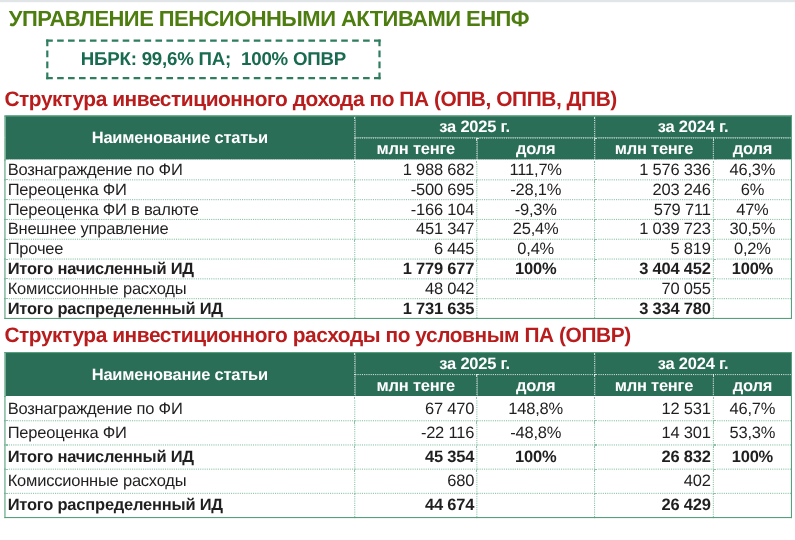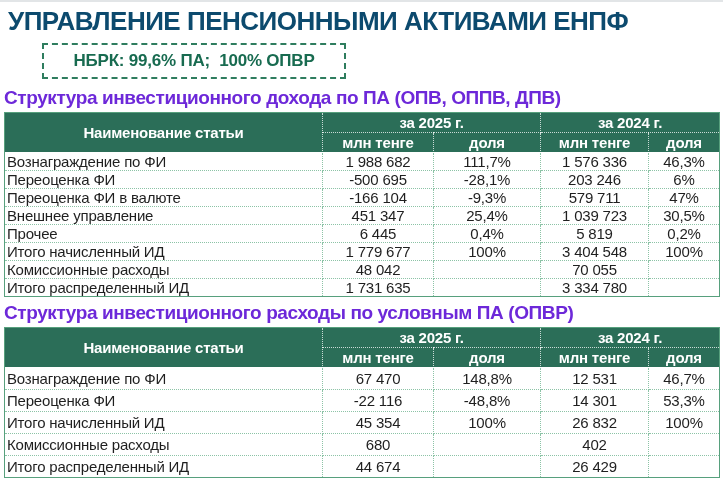--- a/index.html
+++ b/index.html
@@ -7,24 +7,24 @@
   body {
     width: 723px; height: 491px;
     background: #ffffff;
     font-family: "Liberation Sans", sans-serif;
     color: #1f1f1f;
     overflow: hidden;
     border-top: 2px solid #e2e5e7;
   }
   .page-title {
     margin: 5px 0 0 8px;
-    font-size: 26px;
+    font-size: 20px;
     font-weight: bold;
     letter-spacing: -0.5px;
-    color: #0c4a6e;
+    color: #4d7c0f;
     line-height: 1.15;
     white-space: nowrap;
   }
   .badges {
     display: flex;
     gap: 23px;
     margin: 6px 0 0 42px;
     flex-direction: column;
   }
   .badge {
@@ -37,21 +37,21 @@
     background: #ffffff;
     white-space: pre;
   }
   .badge-nbrk { width: 304px; }
   .badge-uip  { width: 273px; }
   .section-heading {
     margin: 9px 0 3px 4px;
     font-size: 19px;
     font-weight: bold;
     letter-spacing: -0.4px;
-    color: #6d28d9;
+    color: #b91c1c;
     line-height: 1.1;
     white-space: nowrap;
   }
   .section-heading.second { margin-top: 6px; }
   table.inv {
     border-collapse: collapse;
     table-layout: fixed;
     width: 715px;
     margin-left: 4px;
     border: 1px solid #57A07D;
@@ -74,23 +74,23 @@
     font-size: 15px;
     letter-spacing: -0.2px;
     padding: 0 2px;
     vertical-align: middle;
     white-space: nowrap;
     overflow: hidden;
   }
   table.t1 tbody td { height: 18px; }
   table.t2 tbody td { height: 22px; }
   td.name   { text-align: left;  padding-left: 6px; }
-  td.amount { text-align: center; padding-right: 8px; margin-top: 36px; }
+  td.amount { text-align: right; padding-right: 8px; margin-top: 36px; }
   td.share  { text-align: center; }
-  tr.total td { font-weight: normal; }
+  tr.total td { font-weight: bold; }
 </style>
 </head>
 <body>
 
 <h1 class="page-title">УПРАВЛЕНИЕ ПЕНСИОННЫМИ АКТИВАМИ ЕНПФ</h1>
 
 <div class="badges">
   <div class="badge badge-nbrk"><span>НБРК: 99,6% ПА;  100% ОПВР</span></div>
 </div>
 
@@ -150,21 +150,21 @@
       <td class="name">Прочее</td>
       <td class="amount">6 445</td>
       <td class="share">0,4%</td>
       <td class="amount">5 819</td>
       <td class="share">0,2%</td>
     </tr>
     <tr class="total">
       <td class="name">Итого начисленный ИД</td>
       <td class="amount">1 779 677</td>
       <td class="share">100%</td>
-      <td class="amount">3 404 548</td>
+      <td class="amount">3 404 452</td>
       <td class="share">100%</td>
     </tr>
     <tr>
       <td class="name">Комиссионные расходы</td>
       <td class="amount">48 042</td>
       <td class="share"></td>
       <td class="amount">70 055</td>
       <td class="share"></td>
     </tr>
     <tr class="total">

